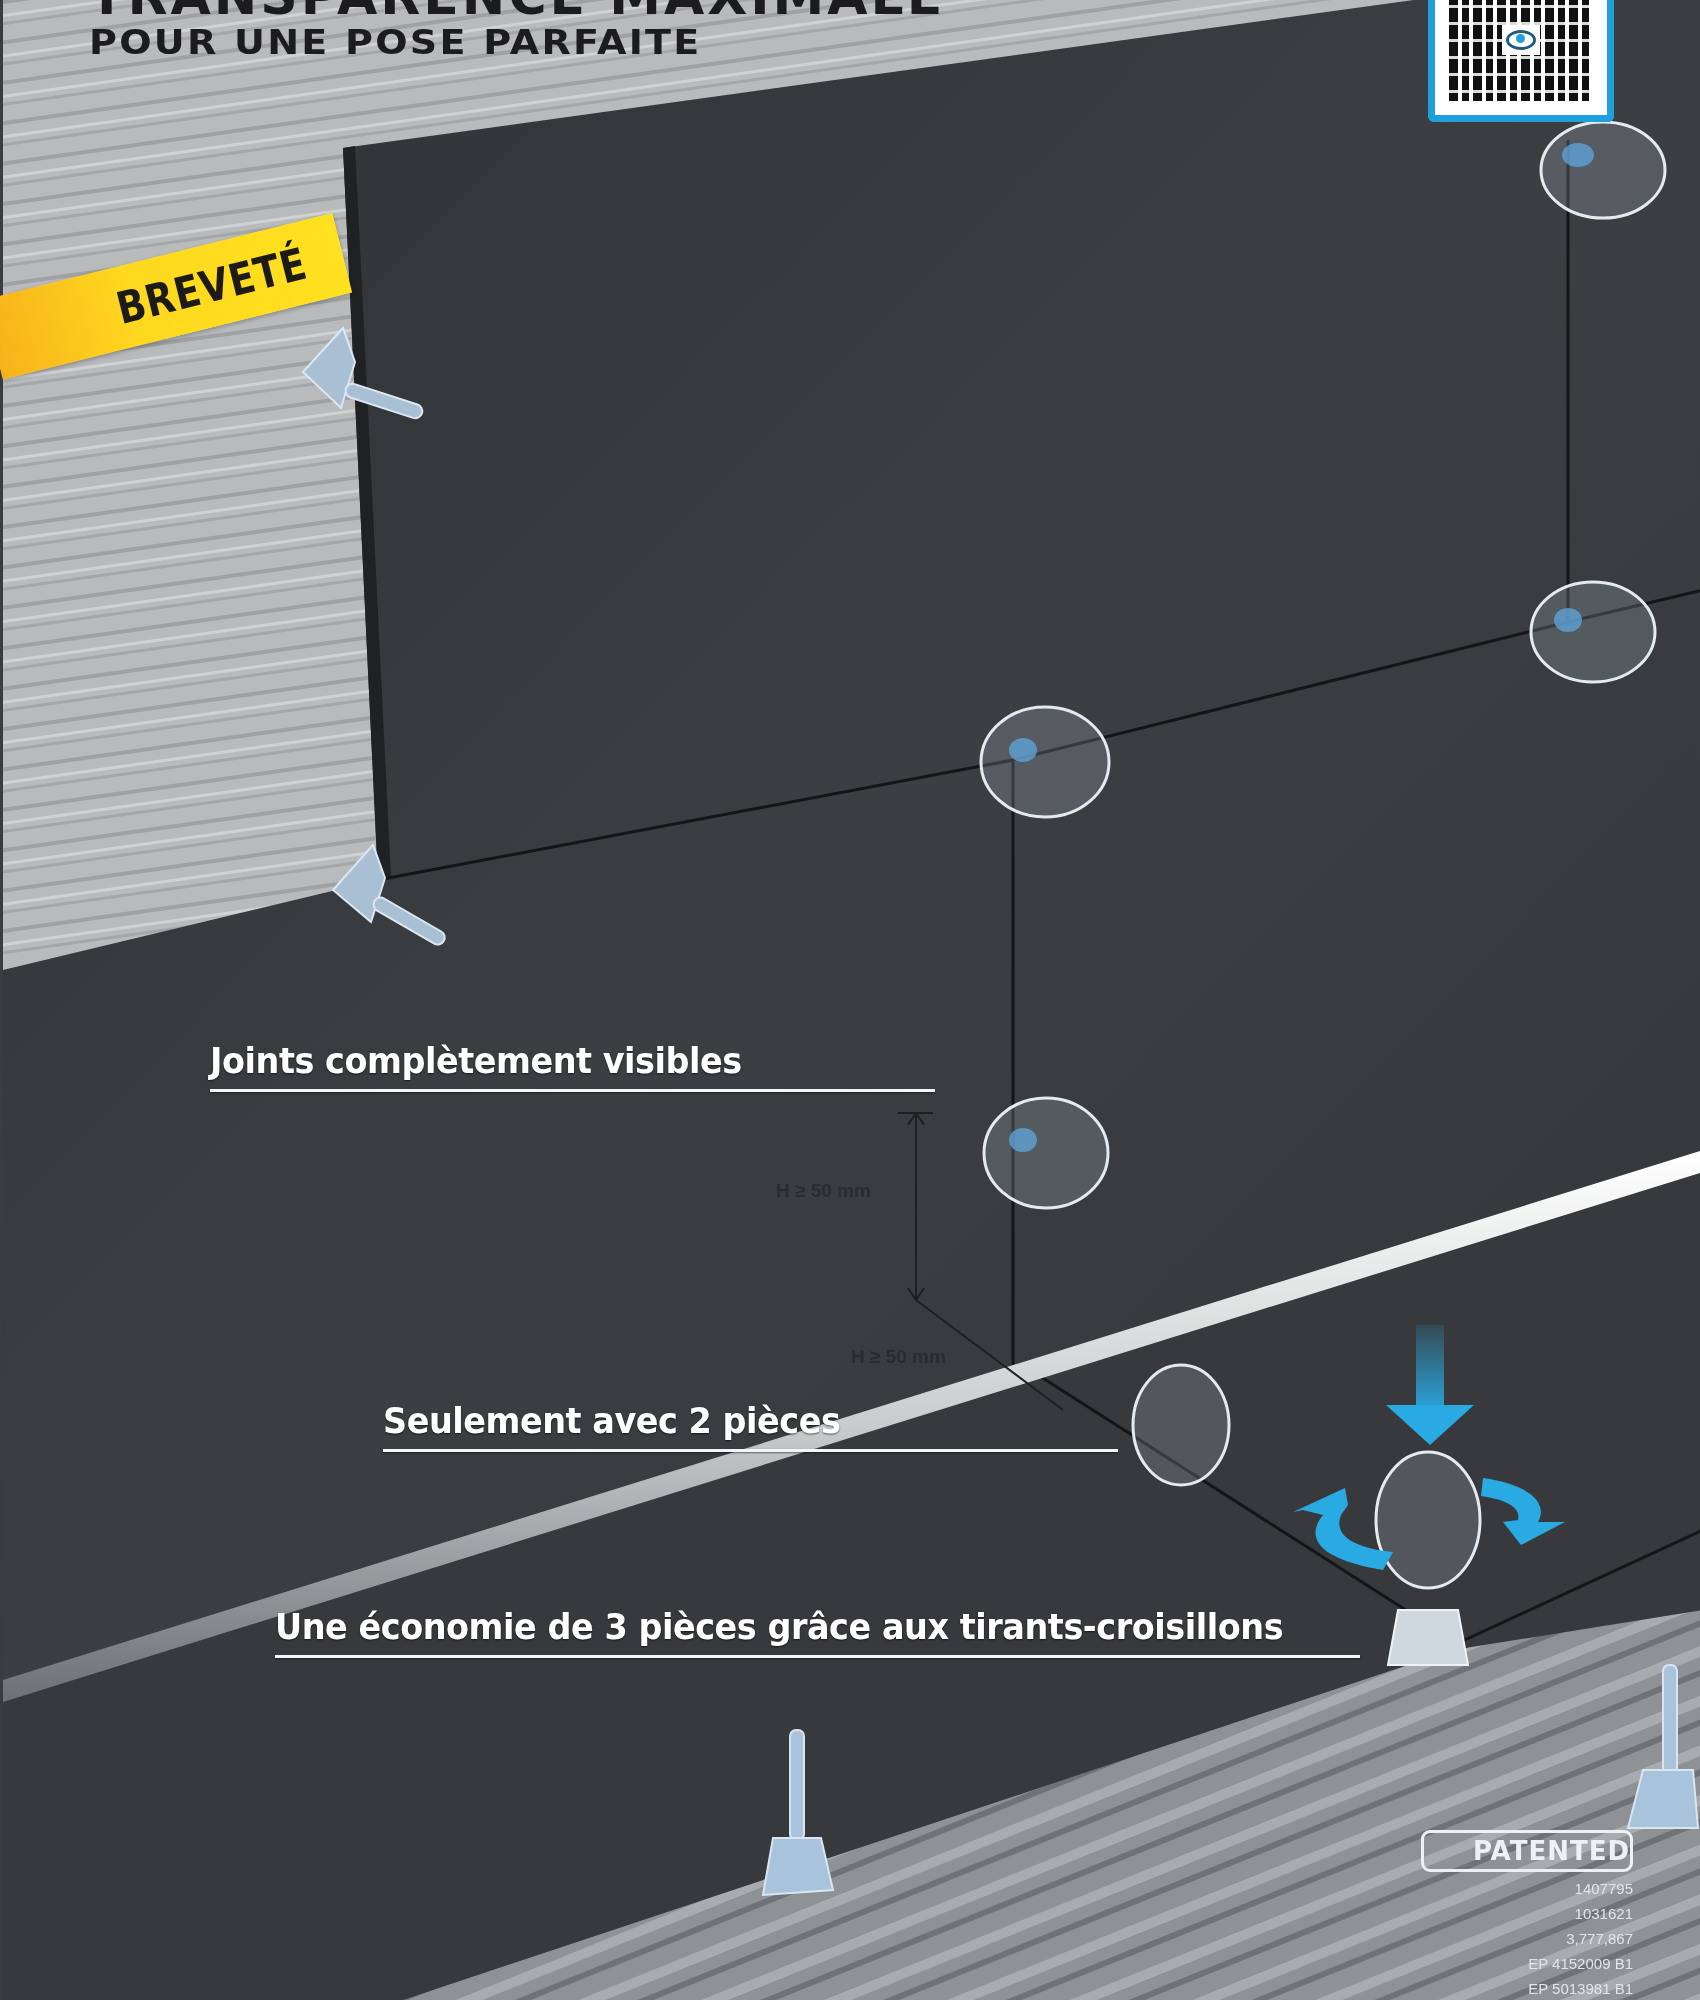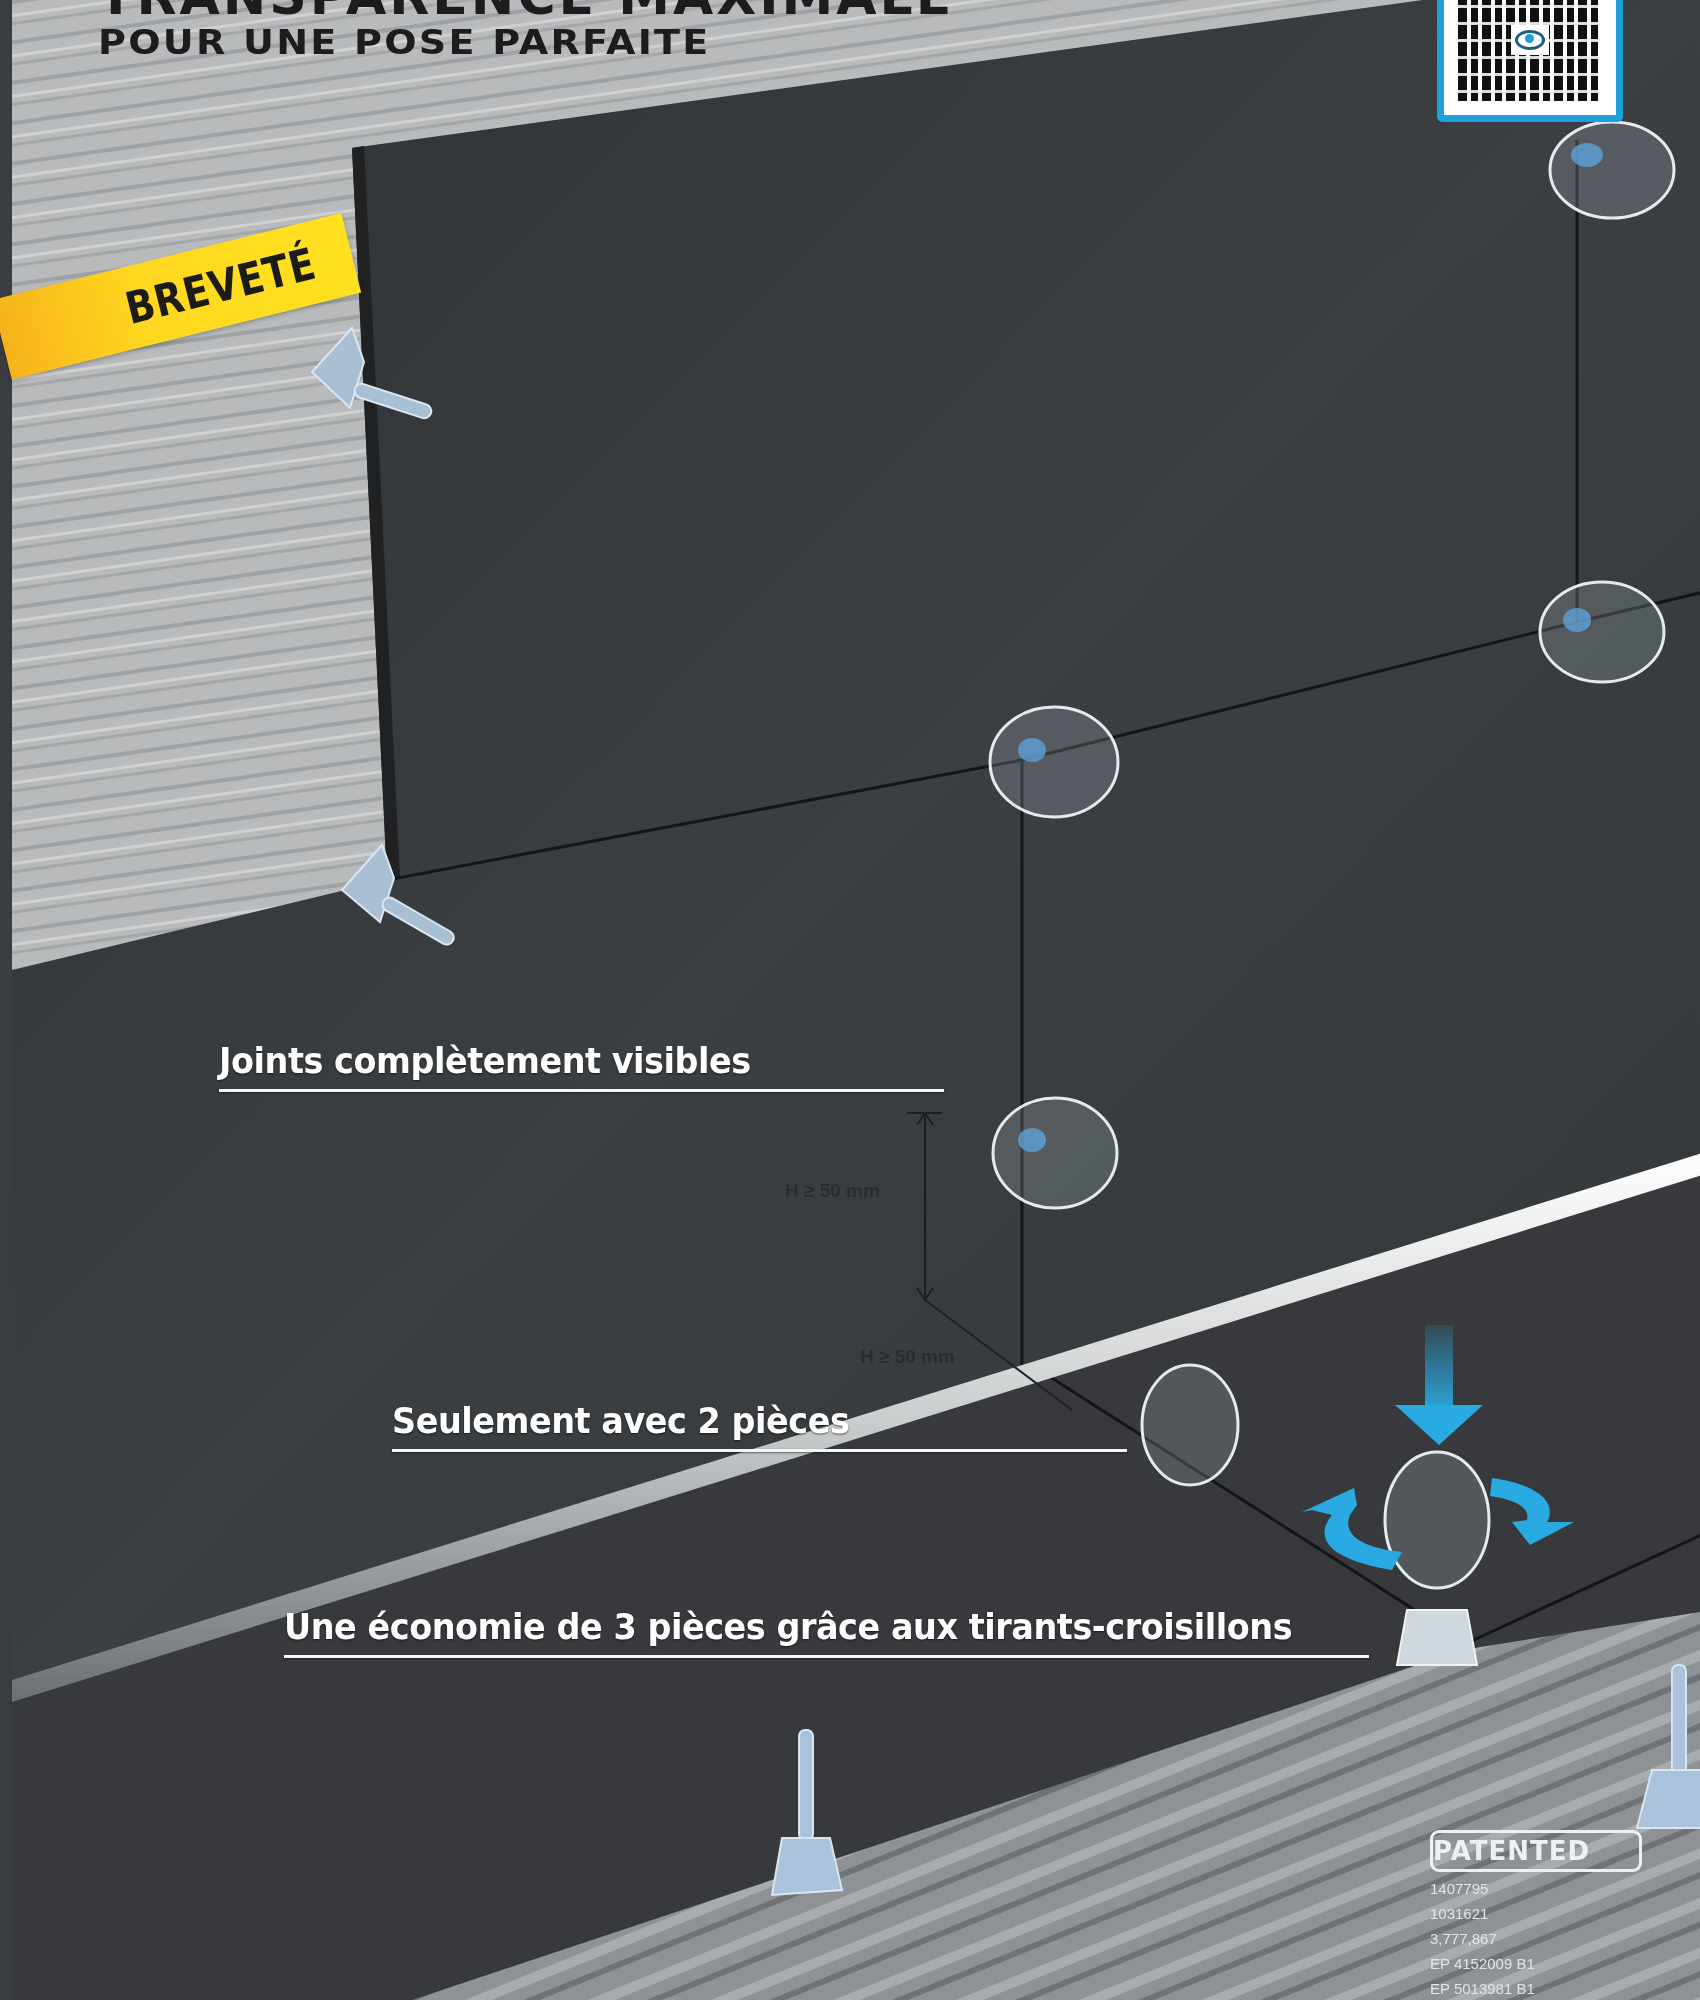--- a/index.html
+++ b/index.html
@@ -1,35 +1,35 @@
 <!DOCTYPE html>
 <html><head>
 <meta charset="utf-8">
 <style>
   html,body{margin:0;padding:0;}
   body{width:1700px;height:2000px;overflow:hidden;background:#3a3d40;position:relative;font-family:"Liberation Sans",sans-serif;}
-  .scene{position:absolute;left:12px;top:0;width:1352px;height:2000px;padding-left:33px;}
+  .scene{position:absolute;left:3px;top:0;width:1352px;height:2000px;padding-left:33px;}
   .scene svg{position:absolute;left:0;top:0;}
   .title-main{position:absolute;left:86px;top:-34px;font-family:"DejaVu Sans",sans-serif;font-weight:bold;font-size:52px;letter-spacing:3px;color:#1c1c1e;white-space:nowrap;}
   .title-sub{position:absolute;left:86px;top:22px;font-family:"DejaVu Sans",sans-serif;font-weight:bold;font-size:34px;letter-spacing:2px;color:#1c1c1e;white-space:nowrap;transform:scaleX(1.12);transform-origin:left top;}
   .qr{position:absolute;left:1425px;top:-6px;width:186px;height:128px;background:#fff;border:7px solid #1ea0dc;border-top:none;border-radius:0 0 6px 6px;box-sizing:border-box;padding:6px 14px 14px 14px;}
   .qr-grid{width:100%;height:100%;background:
      repeating-linear-gradient(90deg,#111 0 9px,#fff 9px 13px,#111 13px 20px,#fff 20px 24px),
      #111;position:relative;}
   .qr-grid::after{content:"";position:absolute;inset:0;background:repeating-linear-gradient(0deg,transparent 0 8px,rgba(255,255,255,.85) 8px 11px,transparent 11px 17px);}
   .qr-eye{position:absolute;left:50%;top:40%;transform:translate(-50%,-50%);width:38px;height:30px;background:#fff;z-index:2;display:flex;align-items:center;justify-content:center;}
   .qr-eye span{display:block;width:24px;height:14px;border:3px solid #1c5f7a;border-radius:50%;position:relative;}
   .qr-eye span::after{content:"";position:absolute;left:7px;top:1px;width:9px;height:9px;border-radius:50%;background:#1ea0dc;}
   .banner{position:absolute;left:-20px;top:300px;width:360px;height:82px;background:linear-gradient(90deg,#f7b21b,#ffd81f 40%,#ffe11f);transform:rotate(-14deg);transform-origin:left top;display:flex;align-items:center;justify-content:center;box-shadow:0 2px 4px rgba(0,0,0,.25);}
   .banner span{font-family:"DejaVu Sans",sans-serif;font-weight:bold;font-size:44px;color:#1d1b17;letter-spacing:1px;margin-left:90px;transform:scaleX(.85);}
   .callout{position:absolute;color:#fff;font-family:"DejaVu Sans",sans-serif;font-weight:bold;white-space:nowrap;text-shadow:0 1px 2px rgba(0,0,0,.6);}
   .callout .txt{display:block;font-size:36px;letter-spacing:-0.5px;transform:scaleX(.93);transform-origin:left center;}
   .callout .rule{display:block;height:3px;background:#f3f5f6;margin-top:8px;box-shadow:0 1px 2px rgba(0,0,0,.5);}
   .dim{position:absolute;font-family:"Liberation Sans",sans-serif;font-weight:bold;font-size:19px;color:#2a2c2e;white-space:nowrap;}
-  .patent{position:absolute;left:1418px;top:1830px;width:212px;text-align:left;color:#eef1f3;}
+  .patent{position:absolute;left:1418px;top:1830px;width:212px;text-align:right;color:#eef1f3;}
   .patent .badge{display:block;border:3px solid #eef1f3;border-radius:9px;font-family:"DejaVu Sans",sans-serif;font-weight:bold;font-size:26px;letter-spacing:1px;padding:3px 0;}
   .patent .nums{list-style:none;margin:4px 0 0 0;padding:0;font-family:"Liberation Sans",sans-serif;font-size:15px;line-height:25px;color:#e2e5e7;}
 </style>
 </head>
 <body>
 
 <div class="scene">
   <svg width="1700" height="2000" viewBox="0 0 1700 2000">
     <defs>
       <pattern id="stripes" width="40" height="40" patternUnits="userSpaceOnUse" patternTransform="rotate(-8)">

